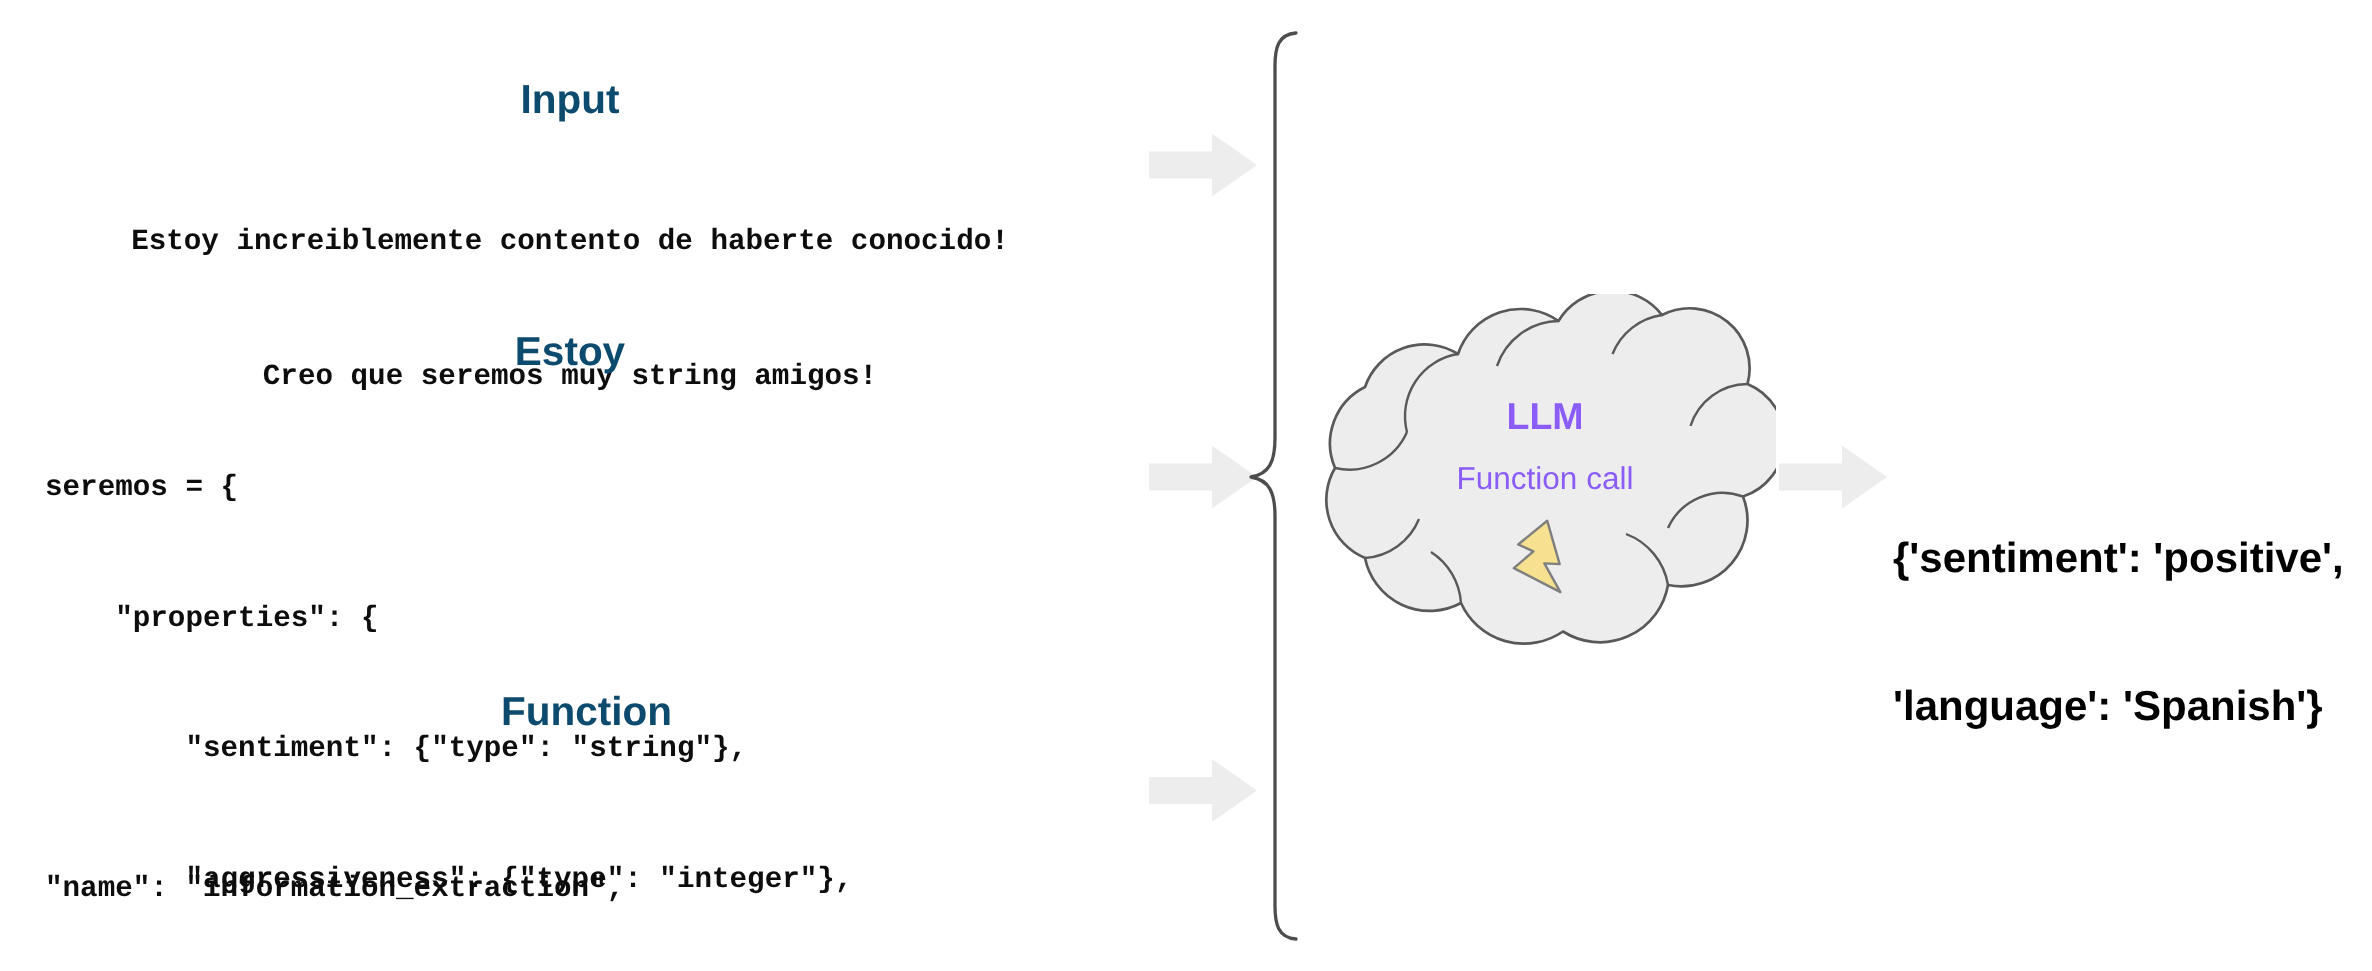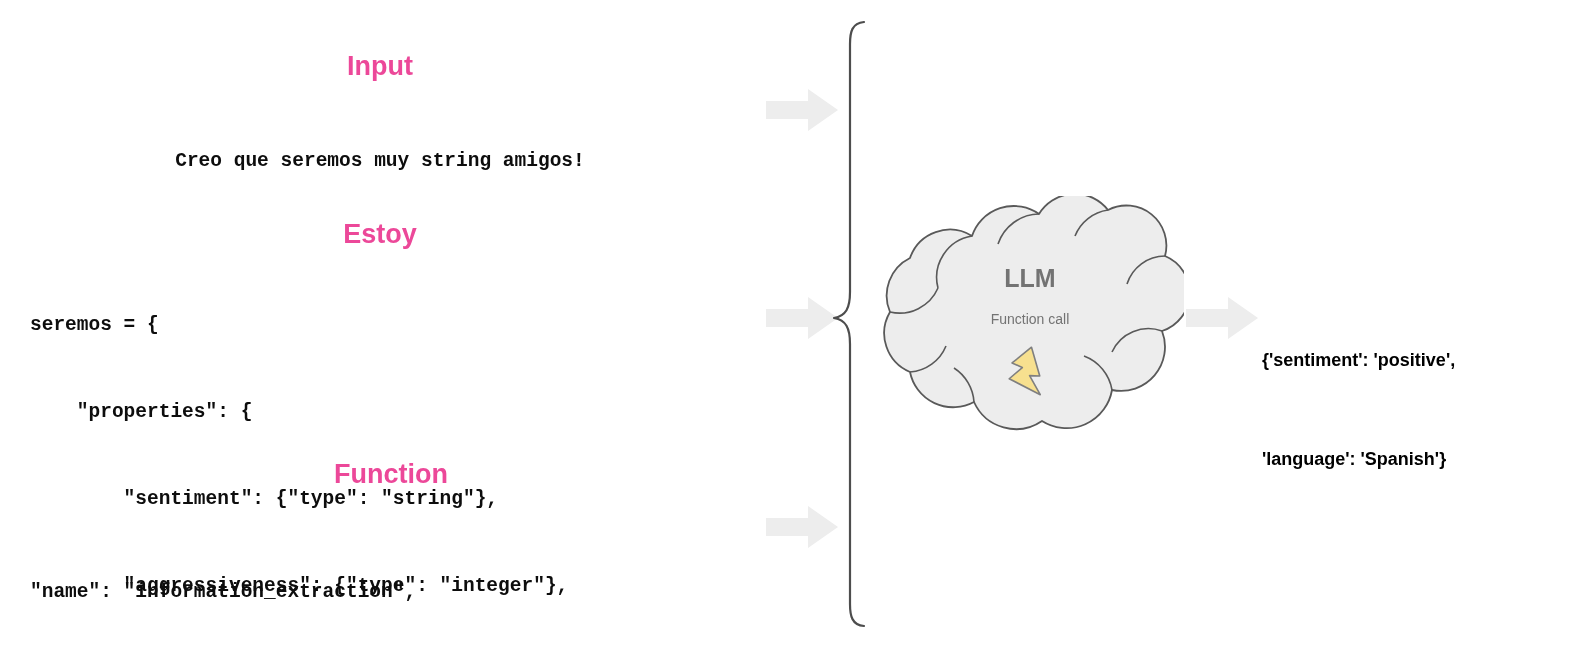--- a/index.html
+++ b/index.html
@@ -19,21 +19,21 @@
     overflow: hidden;
   }
 
   
   .section-heading {
     position: absolute;
     font-family: "Liberation Sans", sans-serif;
     font-weight: bold;
     font-size: 27px;
     line-height: 32px;
-    color: #ec4899;
+    color: #0c4a6e;
     text-align: center;
     width: 760px;
     left: 0;
     white-space: pre;
   }
   .mono-block {
     position: absolute;
     left: 30px;
     font-family: "Liberation Mono", "DejaVu Sans Mono", monospace;
     font-weight: bold;
@@ -97,66 +97,67 @@
     height: 244px;
   }
   #cloud svg { display: block; width: 100%; height: 100%; }
 
   .cloud-label {
     position: absolute;
     width: 308px;
     left: 876px;
     text-align: center;
     font-family: "Liberation Sans", sans-serif;
-    color: #737373;
+    color: #8b5cf6;
     white-space: pre;
   }
   #cloud-title {
     top: 264px;
     font-size: 25px;
     font-weight: bold;
     line-height: 29px;
   }
   #cloud-subtitle {
     top: 307px;
-    font-size: 14px;
+    font-size: 21px;
     font-weight: normal;
     line-height: 25px;
   }
 
   #bolt {
     position: absolute;
     left: 1006px;
     top: 344px;
     width: 52px;
     height: 52px;
   }
   #bolt svg { display: block; width: 100%; height: 100%; }
 
   
   #output-text {
     position: absolute;
     left: 1262px;
-    top: 278px;
-    font-family: "Liberation Sans", sans-serif;
-    font-weight: bold;
-    font-size: 18px;
+    top: 289px;
+    font-family: "Liberation Sans", sans-serif;
+    font-weight: bold;
+    font-size: 28px;
     line-height: 33px;
     color: #000000;
     white-space: pre;
   }
 </style>
 </head>
 <body>
 
 <div id="canvas">
 
   <div class="section-heading" id="input-heading">Input</div>
 
   <div class="mono-block" id="input-text">
+    <div class="mono-line">Estoy increiblemente contento de haberte conocido!</div>
     <div class="mono-line">Creo que seremos muy string amigos!</div>
   </div>
 
   <div class="section-heading" id="schema-heading">Estoy</div>
 
   <div class="mono-block" id="schema-text">
     <div class="mono-line">seremos = {</div>
     <div class="mono-line">    "properties": {</div>
     <div class="mono-line">        "sentiment": {"type": "string"},</div>
     <div class="mono-line">        "aggressiveness": {"type": "integer"},</div>

